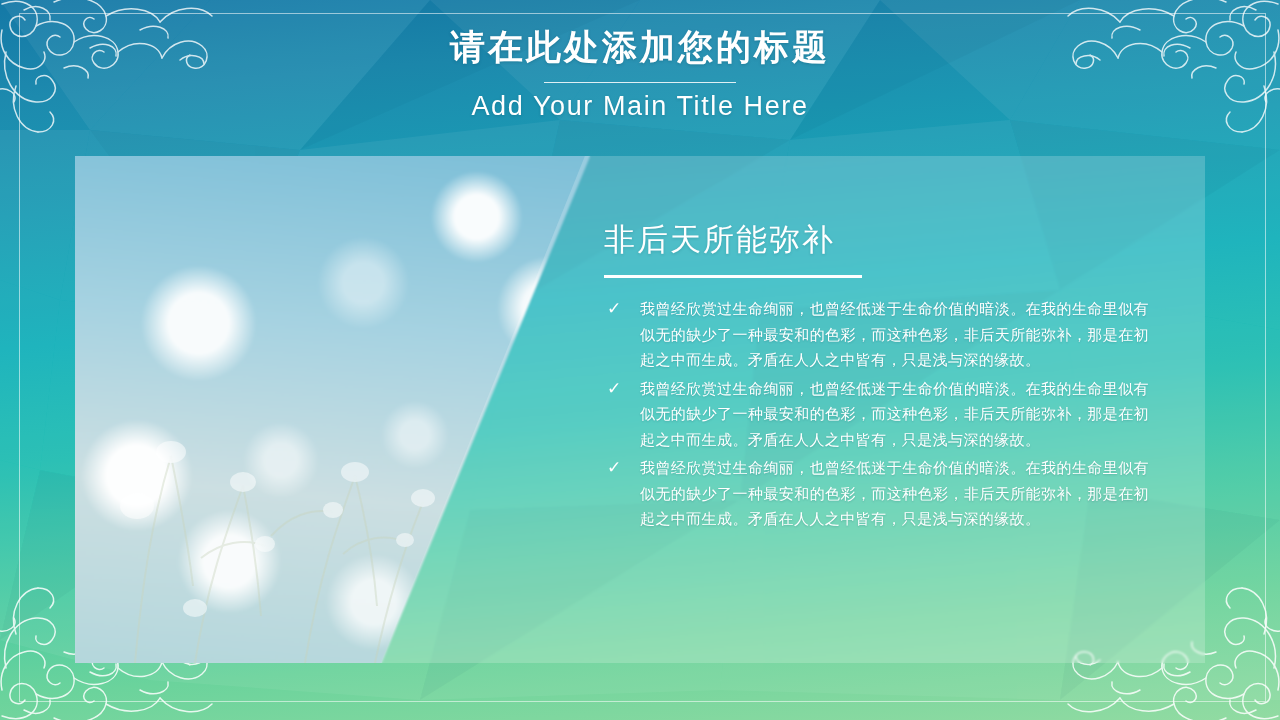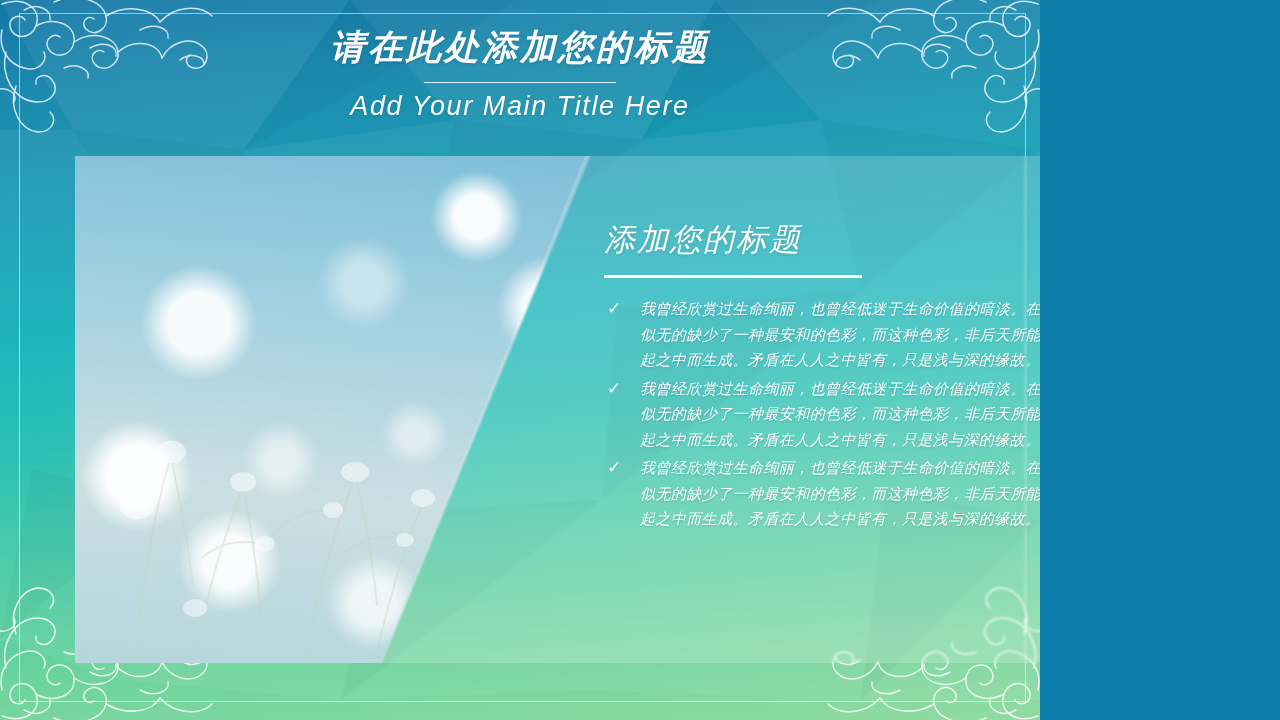--- a/index.html
+++ b/index.html
@@ -2,31 +2,30 @@
 <html><head>
 <meta charset="utf-8">
 <style>
   html,body{margin:0;padding:0;}
   body{
     width:1280px;height:720px;overflow:hidden;
     font-family:"Liberation Sans","DejaVu Sans",sans-serif;
     background:#0d7fa8;
   }
   #slide{
-    position:relative;width:1040px;height:720px;overflow:hidden;
+    position:relative;width:1280px;height:720px;overflow:hidden;
     background:linear-gradient(175deg,
        #1478a6 0%,
        #1d8aae 12%,
        #1a9cb4 26%,
        #12b0b9 42%,
        #1fbdb1 56%,
        #45c9a4 70%,
        #6bd39c 84%,
        #92dba2 100%);
-    font-style:italic;
   }
   
   .poly{position:absolute;inset:0;pointer-events:none;}
   .poly svg{display:block;width:100%;height:100%;}
 
   
   .frame{
     position:absolute;left:19px;top:13px;right:14px;bottom:18px;
     border:1px solid rgba(255,255,255,.55);
     pointer-events:none;
@@ -295,21 +294,21 @@
         <ellipse cx="330" cy="384" rx="9" ry="7"></ellipse>
         <ellipse cx="62" cy="350" rx="17" ry="13"></ellipse>
         <ellipse cx="120" cy="452" rx="12" ry="9"></ellipse>
       </g>
     </svg>
   </div>
 
   <div class="panel"></div>
 
   <div class="content">
-    <div class="sec-title">添加您的标题</div>
+    <div class="sec-title">非后天所能弥补</div>
     <div class="sec-rule"></div>
 
     <div class="bullets">
       <div class="bullet">
         <span class="check">✓</span>
         <div class="btext">我曾经欣赏过生命绚丽，也曾经低迷于生命价值的暗淡。在我的生命里似有似无的缺少了一种最安和的色彩，而这种色彩，非后天所能弥补，那是在初起之中而生成。矛盾在人人之中皆有，只是浅与深的缘故。</div>
       </div>
       <div class="bullet">
         <span class="check">✓</span>
         <div class="btext">我曾经欣赏过生命绚丽，也曾经低迷于生命价值的暗淡。在我的生命里似有似无的缺少了一种最安和的色彩，而这种色彩，非后天所能弥补，那是在初起之中而生成。矛盾在人人之中皆有，只是浅与深的缘故。</div>

